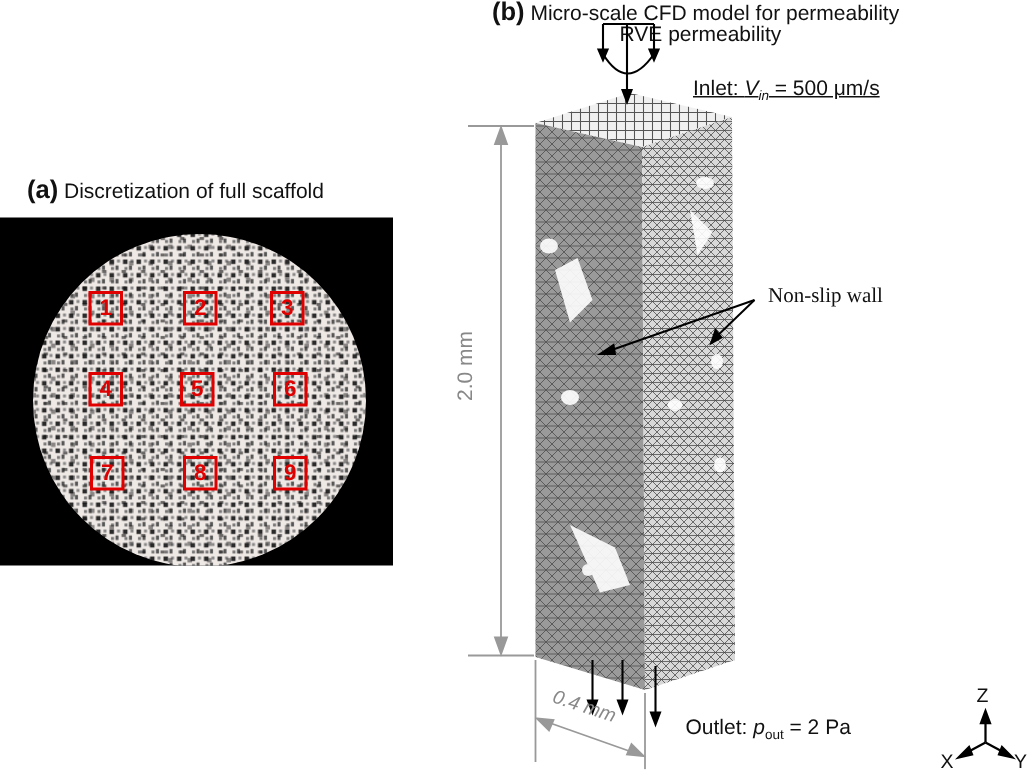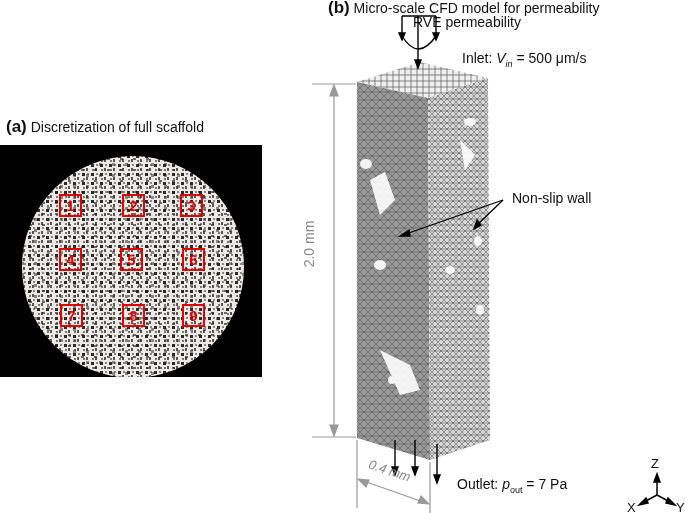--- a/index.html
+++ b/index.html
@@ -1,28 +1,28 @@
 <!DOCTYPE html>
 <html><head>
 <meta charset="utf-8">
 <style>
   html, body { margin:0; padding:0; background:#ffffff; }
   body { width:685px; height:513px; position:relative; overflow:hidden;
          font-family:"Liberation Sans", sans-serif; color:#111; }
   .abs { position:absolute; }
   .panel-label { font-weight:bold; font-size:17px; }
   .caption { font-size:14px; white-space:nowrap; }
-  .cap-a { left:6px; top:117px; }
+  .cap-a { left:18px; top:117px; }
   .cap-b1 { left:328px; top:-2px; }
   .cap-b2 { left:413px; top:14px; font-size:14px; white-space:nowrap; }
   .scaffold { left:0px; top:145px; width:262px; height:232px; background:#000; }
   .scaffold svg { display:block; }
   .note { font-size:14px; white-space:nowrap; }
-  .inlet { left:462px; top:50px; }
-  .nonslip { left:512px; top:190px; }
+  .inlet { left:462px; top:50px;text-decoration:underline; }
+  .nonslip { left:512px; top:190px;font-family:Liberation Serif, serif; }
   .outlet { left:457px; top:476px; }
   .dim-v { left:286px; top:236px; transform:rotate(-90deg); transform-origin:center; color:#888; font-size:14px; white-space:nowrap; }
   .dim-h { left:368px; top:463px; transform:rotate(18deg); color:#888; font-size:13px; font-style:italic; white-space:nowrap; }
   .axis-label { font-size:13px; }
   sub { font-size:9px; }
 </style>
 </head>
 <body>
 
 <div class="abs caption cap-a">
@@ -154,19 +154,19 @@
     <line x1="657" y1="495" x2="670" y2="502"></line>
     <polygon points="675,505 666,503 668,498"></polygon>
   </g>
 </svg>
 
 <div class="abs note inlet">
   <span>Inlet:  </span><i>V</i><sub><i>in</i></sub><span> = 500 μm/s</span>
 </div>
 <div class="abs note nonslip">Non-slip wall</div>
 <div class="abs note outlet">
-  <span>Outlet: </span><i>p</i><sub>out</sub><span> = 7 Pa</span>
+  <span>Outlet: </span><i>p</i><sub>out</sub><span> = 2 Pa</span>
 </div>
 <div class="abs dim-v">2.0 mm</div>
 <div class="abs dim-h">0.4 mm</div>
 <div class="abs axis-label" style="left:651px;top:456px">Z</div>
 <div class="abs axis-label" style="left:627px;top:500px">X</div>
 <div class="abs axis-label" style="left:676px;top:500px">Y</div>
 
 </body></html>

